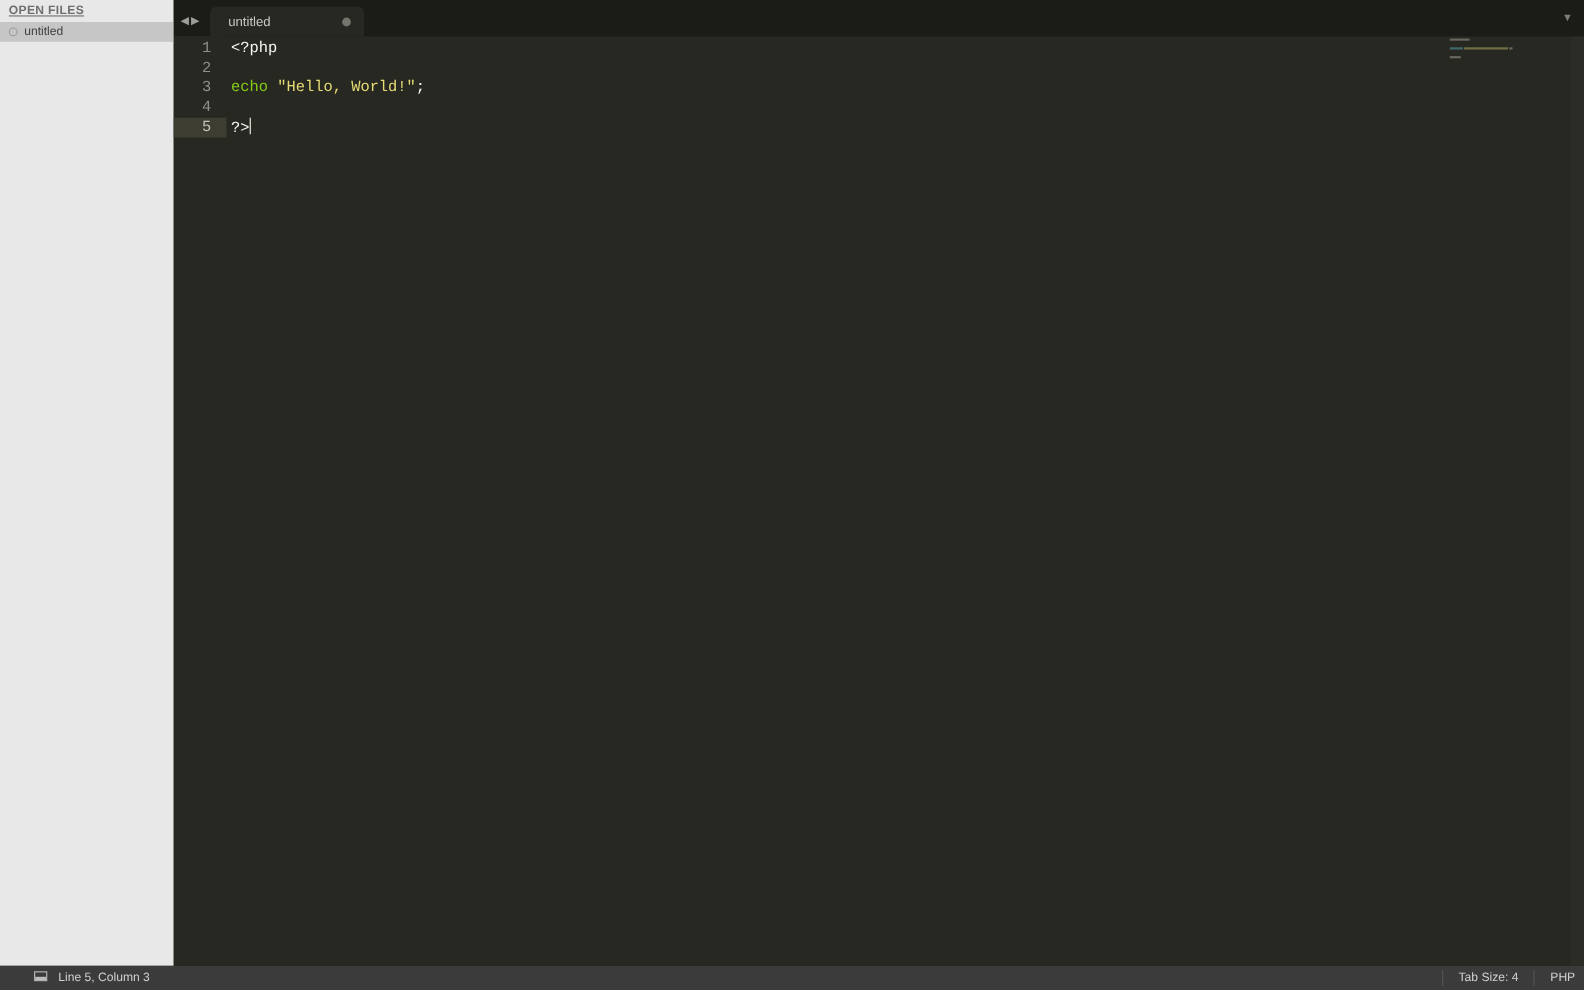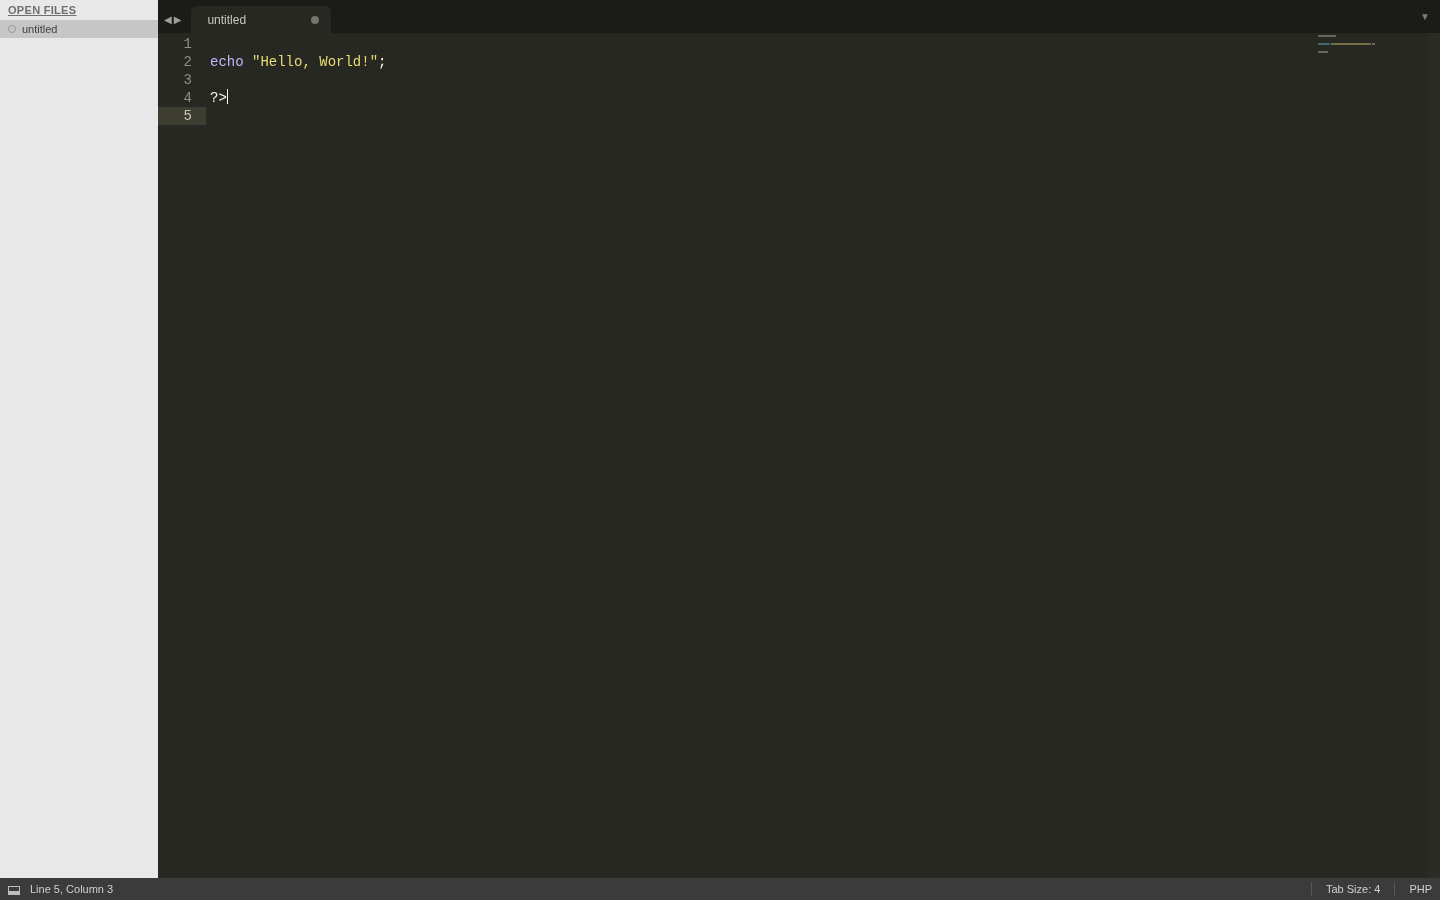--- a/index.html
+++ b/index.html
@@ -48,38 +48,38 @@
   .code-area { flex: 1; display: flex; position: relative; font-family: "Consolas","Menlo","Courier New",monospace; font-size: 14px; line-height: 18px; }
   .gutter { width: 48px; background: #272822; color: #8f908a; text-align: right; padding-top: 2px; user-select: none; }
   .gutter-line { padding-right: 14px; height: 18px; }
   .gutter-line.active { background: #3e3d32; color: #c2c2bc; }
   .code { flex: 1; padding-top: 2px; position: relative; color: #f8f8f2; }
   .code-line { height: 18px; white-space: pre; padding-left: 4px; position: relative; }
   .code-line.active::before {
     content: ""; position: absolute; left: -48px; right: 0; top:0; bottom:0; background: #3e3d32; z-index: -1;
   }
   .tok-tag { color: #f8f8f2; }
-  .tok-kw { color: #c4b5fd; }
+  .tok-kw { color: #84cc16; }
   .tok-str { color: #e6db74; }
   .tok-punc { color: #f8f8f2; }
   .tok-plain { color: #f8f8f2; }
   .caret { display:inline-block; width:1px; height:15px; background:#f8f8f0; vertical-align: -2px; animation: blink 1s step-start infinite; }
   @keyframes blink { 50% { opacity: 0; } }
 
   
   .minimap { position: absolute; top: 2px; right: 12px; width: 110px; height: 40px; opacity: 0.5; pointer-events: none; }
   .minimap .mm-line { height: 2px; margin-bottom: 2px; display:flex; gap:1px; }
   .minimap .mm-seg { height:2px; }
 
   
   .vscroll { position:absolute; top:0; right:0; bottom:0; width:12px; background: rgba(255,255,255,0.02); }
 
   
   .statusbar { height: 22px; background: #3b3b3b; color: #d0d0d0; display: flex; align-items: center; font-size: 11px; padding: 0 8px; gap: 14px; }
-  .status-left { display:flex; align-items:flex-end; gap:10px; }
+  .status-left { display:flex; align-items:flex-start; gap:10px;margin-left:23px; }
   .status-right { margin-left:auto; display:flex; align-items:center; }
   .status-sep { width:1px; height:14px; background:#555; margin: 0 14px; }
   .panel-icon { width:12px; height:9px; border:1px solid #bdbdbd; position:relative; }
   .panel-icon::after { content:""; position:absolute; left:0; right:0; bottom:0; height:3px; background:#bdbdbd; }
 
 </style>
 </head>
 <body>
 
 <div class="main">
@@ -107,20 +107,21 @@
 
     <div class="code-area">
       <div class="gutter" id="gutter">
           <div class="gutter-line">1</div>
           <div class="gutter-line">2</div>
           <div class="gutter-line">3</div>
           <div class="gutter-line">4</div>
           <div class="gutter-line active">5</div>
         </div>
       <div class="code" id="code">
+          <div class="code-line"><span class="tok-tag">&lt;?php</span></div>
           <div class="code-line"><span class="tok-plain"></span></div>
           <div class="code-line"><span class="tok-kw">echo</span><span class="tok-plain"> </span><span class="tok-str">"Hello, World!"</span><span class="tok-punc">;</span></div>
           <div class="code-line"><span class="tok-plain"></span></div>
           <div class="code-line active"><span class="tok-tag">?&gt;</span><span class="caret"></span></div>
         </div>
 
       <div class="minimap">
         <div class="mm-line">
             <span class="mm-seg" style="width:18px;background:#a7a79b"></span>
           </div>

